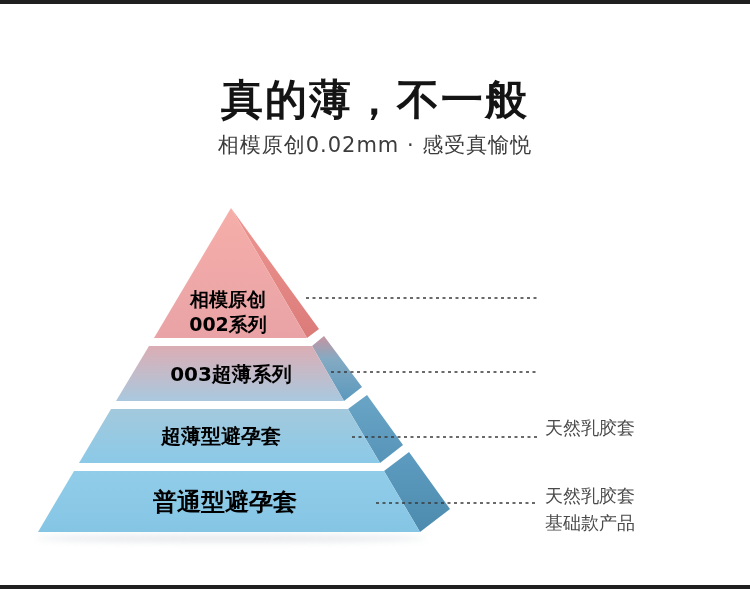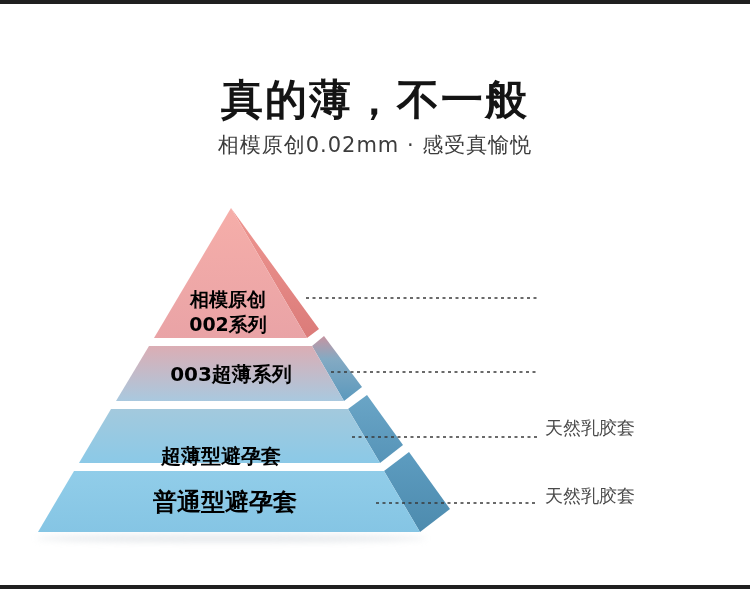--- a/index.html
+++ b/index.html
@@ -60,21 +60,21 @@
   .tier-label {
     position: absolute;
     transform: translateX(-50%);
     text-align: center;
     color: #000000;
     font-weight: 600;
     white-space: pre-line;
   }
   .tier-label.t1 { left: 228px; top: 287px; font-size: 19px; line-height: 25px; }
   .tier-label.t2 { left: 223px; top: 362px; font-size: 20px; line-height: 24px; margin-left: 8px; }
-  .tier-label.t3 { left: 221px; top: 424px; font-size: 20px; line-height: 24px; margin-top: 20px; }
+  .tier-label.t3 { left: 221px; top: 424px; font-size: 20px; line-height: 24px; }
   .tier-label.t4 { left: 225px; top: 490px; font-size: 24px; line-height: 24px; }
   .ann {
     position: absolute;
     left: 545px;
     font-size: 18px;
     line-height: 27px;
     color: #4a4a4a;
     white-space: nowrap;
   }
   .ann.a1 { top: 272px; }
@@ -151,17 +151,18 @@
 002系列</div>
   <div class="tier-label t2">003超薄系列</div>
   <div class="tier-label t3">超薄型避孕套</div>
   <div class="tier-label t4">普通型避孕套</div>
 
   <div class="ann a3">
     <div>天然乳胶套</div>
   </div>
   <div class="ann a4">
     <div>天然乳胶套</div>
+    <div>基础款产品</div>
   </div>
 
   <div class="frame-bar bottom"></div>
 
 </div>
 
 </body></html>

